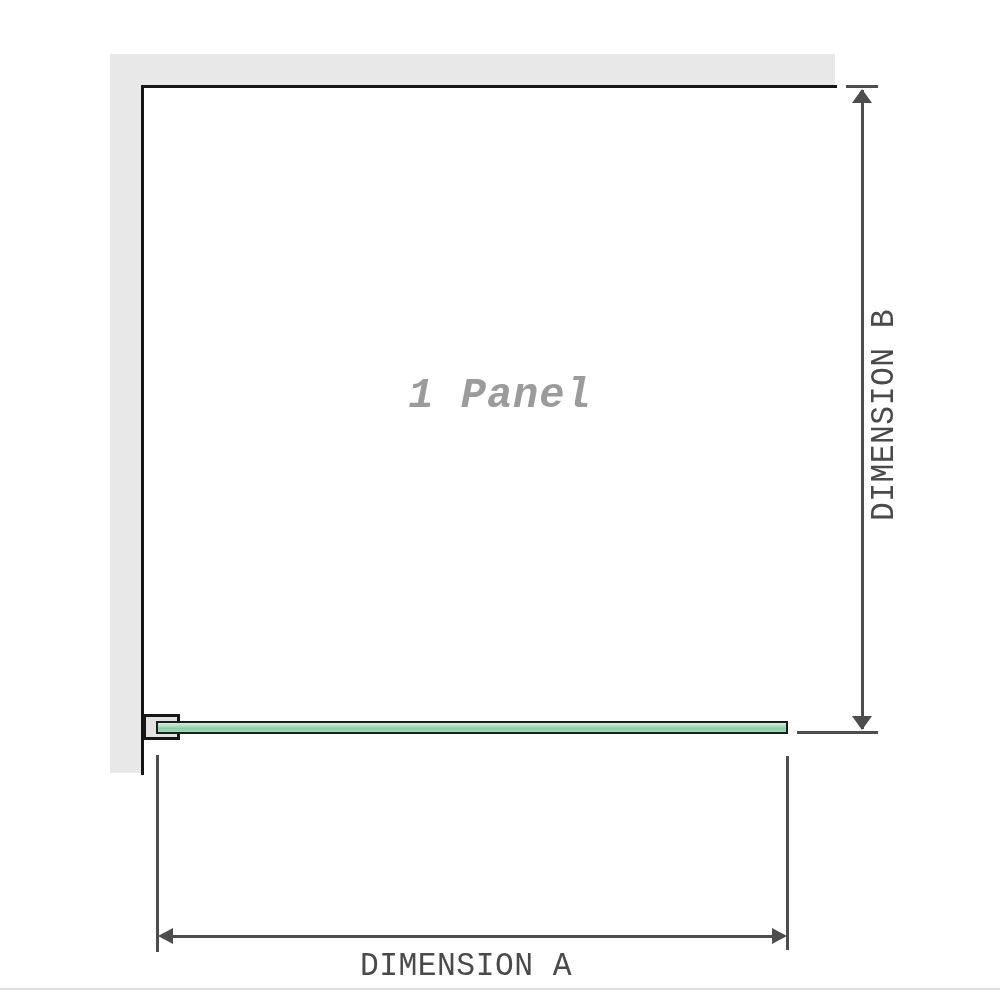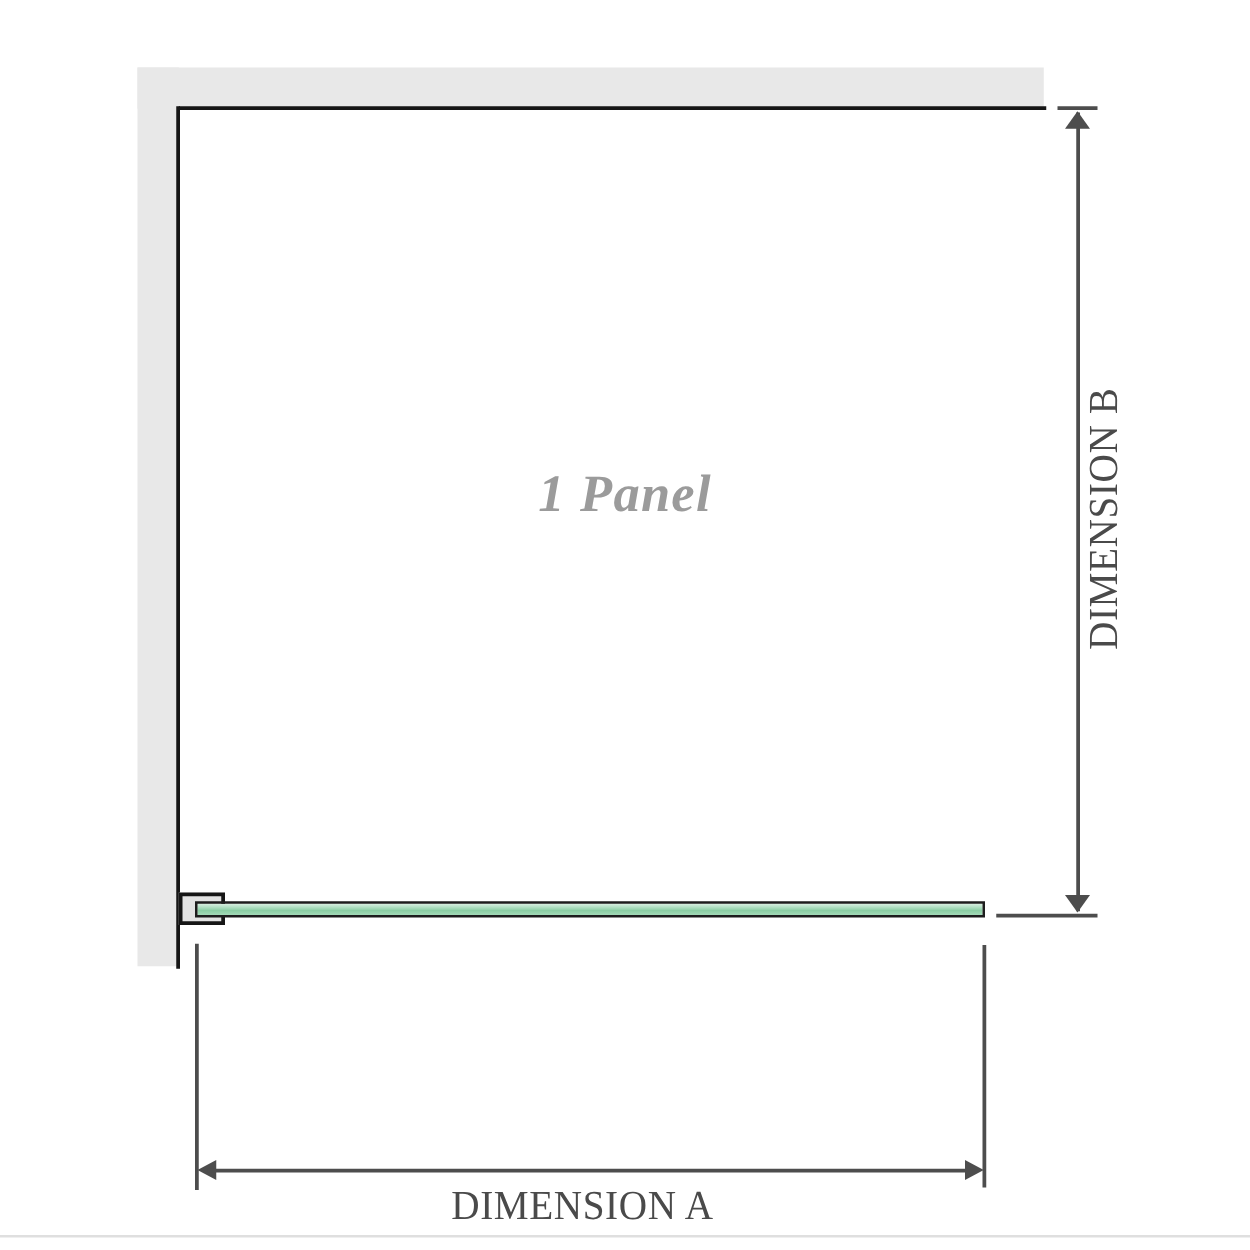--- a/index.html
+++ b/index.html
@@ -2,21 +2,21 @@
 <html><head>
 <meta charset="utf-8">
 <style>
   html,body{margin:0;padding:0;background:#ffffff;}
   .canvas{
     position:relative;
     width:1000px;
     height:1000px;
     background:#ffffff;
     overflow:hidden;
-    font-family:Liberation Serif, serif;
+    font-family:Liberation Mono, monospace;
   }
   .abs{position:absolute;}
 
   
   .wall-top{left:110px;top:54px;width:725px;height:33px;background:#e8e8e8;}
   .wall-left{left:110px;top:54px;width:33px;height:719px;background:#e8e8e8;}
 
   
   .outline-top{left:143px;top:85px;width:694px;height:3px;background:#161616;}
   .outline-left{left:141px;top:85px;width:3px;height:690px;background:#161616;}

